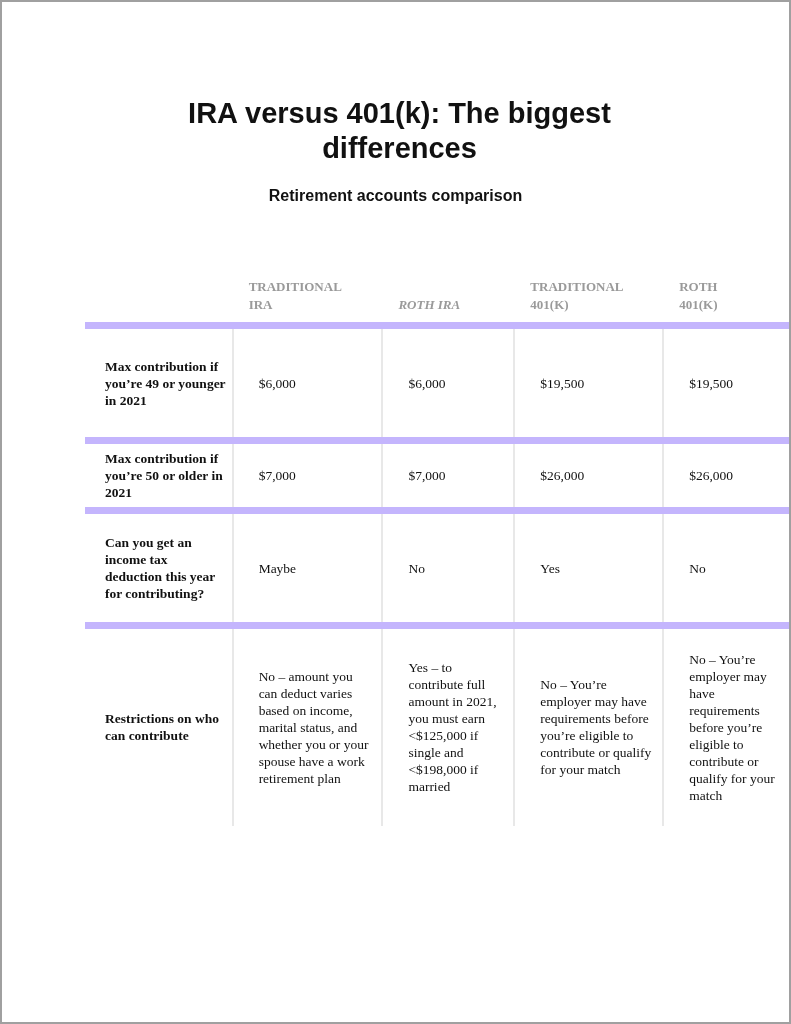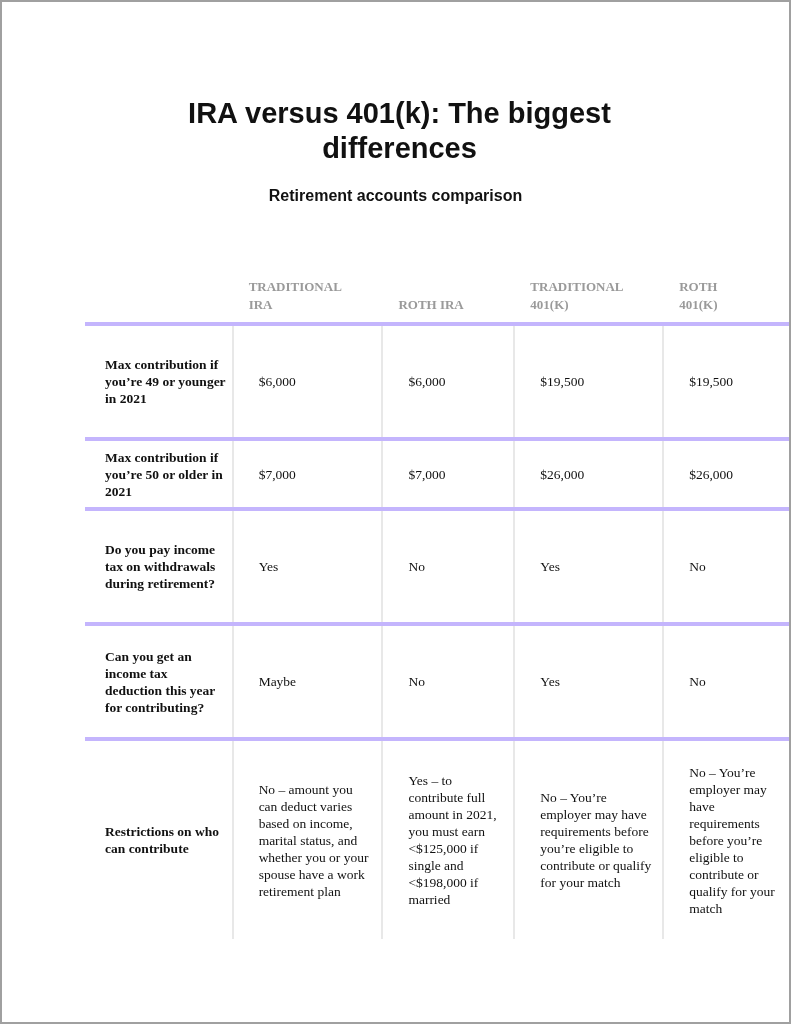--- a/index.html
+++ b/index.html
@@ -25,30 +25,30 @@
       font-family: "Liberation Serif", serif; font-size: 13.5px; line-height: 17px; color: #111; margin-top: 43px;
     }
     table.cmp th {
       font-weight: bold; color: #9a9a9a; text-align: left; vertical-align: bottom;
       padding: 0 0 8px 16px; font-size: 13px; line-height: 18px; height: 37px;
       border-bottom: 1px solid #e4e4e4;
     }
     table.cmp td {
       vertical-align: middle; text-align: left;
       padding: 0 8px 0 25px;
-      border-top: 4px solid #c4b5fd;
+      border-top: 7px solid #c4b5fd;
       border-left: 2px solid #e8e8e8;
     }
     table.cmp td.rowhead {
       font-weight: bold; border-left: none; padding-left: 20px; padding-right: 6px;
     }
     table.cmp tr.last td { border-bottom: none; }
     .c0 { width: 125px; }
     .c1 { width: 138px; }
-    .c2 { width: 120px; }
+    .c2 { width: 120px; font-style: italic; }
     .c3 { width: 137px; }
     .c4 { width: 112px; }
   </style>
 </head>
 <body>
 
 <div class="page">
   <div class="title">
     <span>IRA versus 401(k): The biggest</span>
     <span>differences</span>
@@ -74,27 +74,20 @@
         <td>$19,500</td>
       </tr>
       <tr style="height:70px;">
         <td class="rowhead">Max contribution if you’re 50 or older in 2021</td>
         <td>$7,000</td>
         <td>$7,000</td>
         <td>$26,000</td>
         <td>$26,000</td>
       </tr>
       <tr style="height:115px;">
-        <td class="rowhead">Do you pay income tax on withdrawals during retirement?</td>
-        <td>Yes</td>
-        <td>No</td>
-        <td>Yes</td>
-        <td>No</td>
-      </tr>
-      <tr style="height:115px;">
         <td class="rowhead">Can you get an income tax deduction this year for contributing?</td>
         <td>Maybe</td>
         <td>No</td>
         <td>Yes</td>
         <td>No</td>
       </tr>
       <tr class="last" style="height:200px;">
         <td class="rowhead">Restrictions on who can contribute</td>
         <td>No – amount you can deduct varies based on income, marital status, and whether you or your spouse have a work retirement plan</td>
         <td>Yes – to contribute full amount in 2021, you must earn &lt;$125,000 if single and &lt;$198,000 if married</td>

